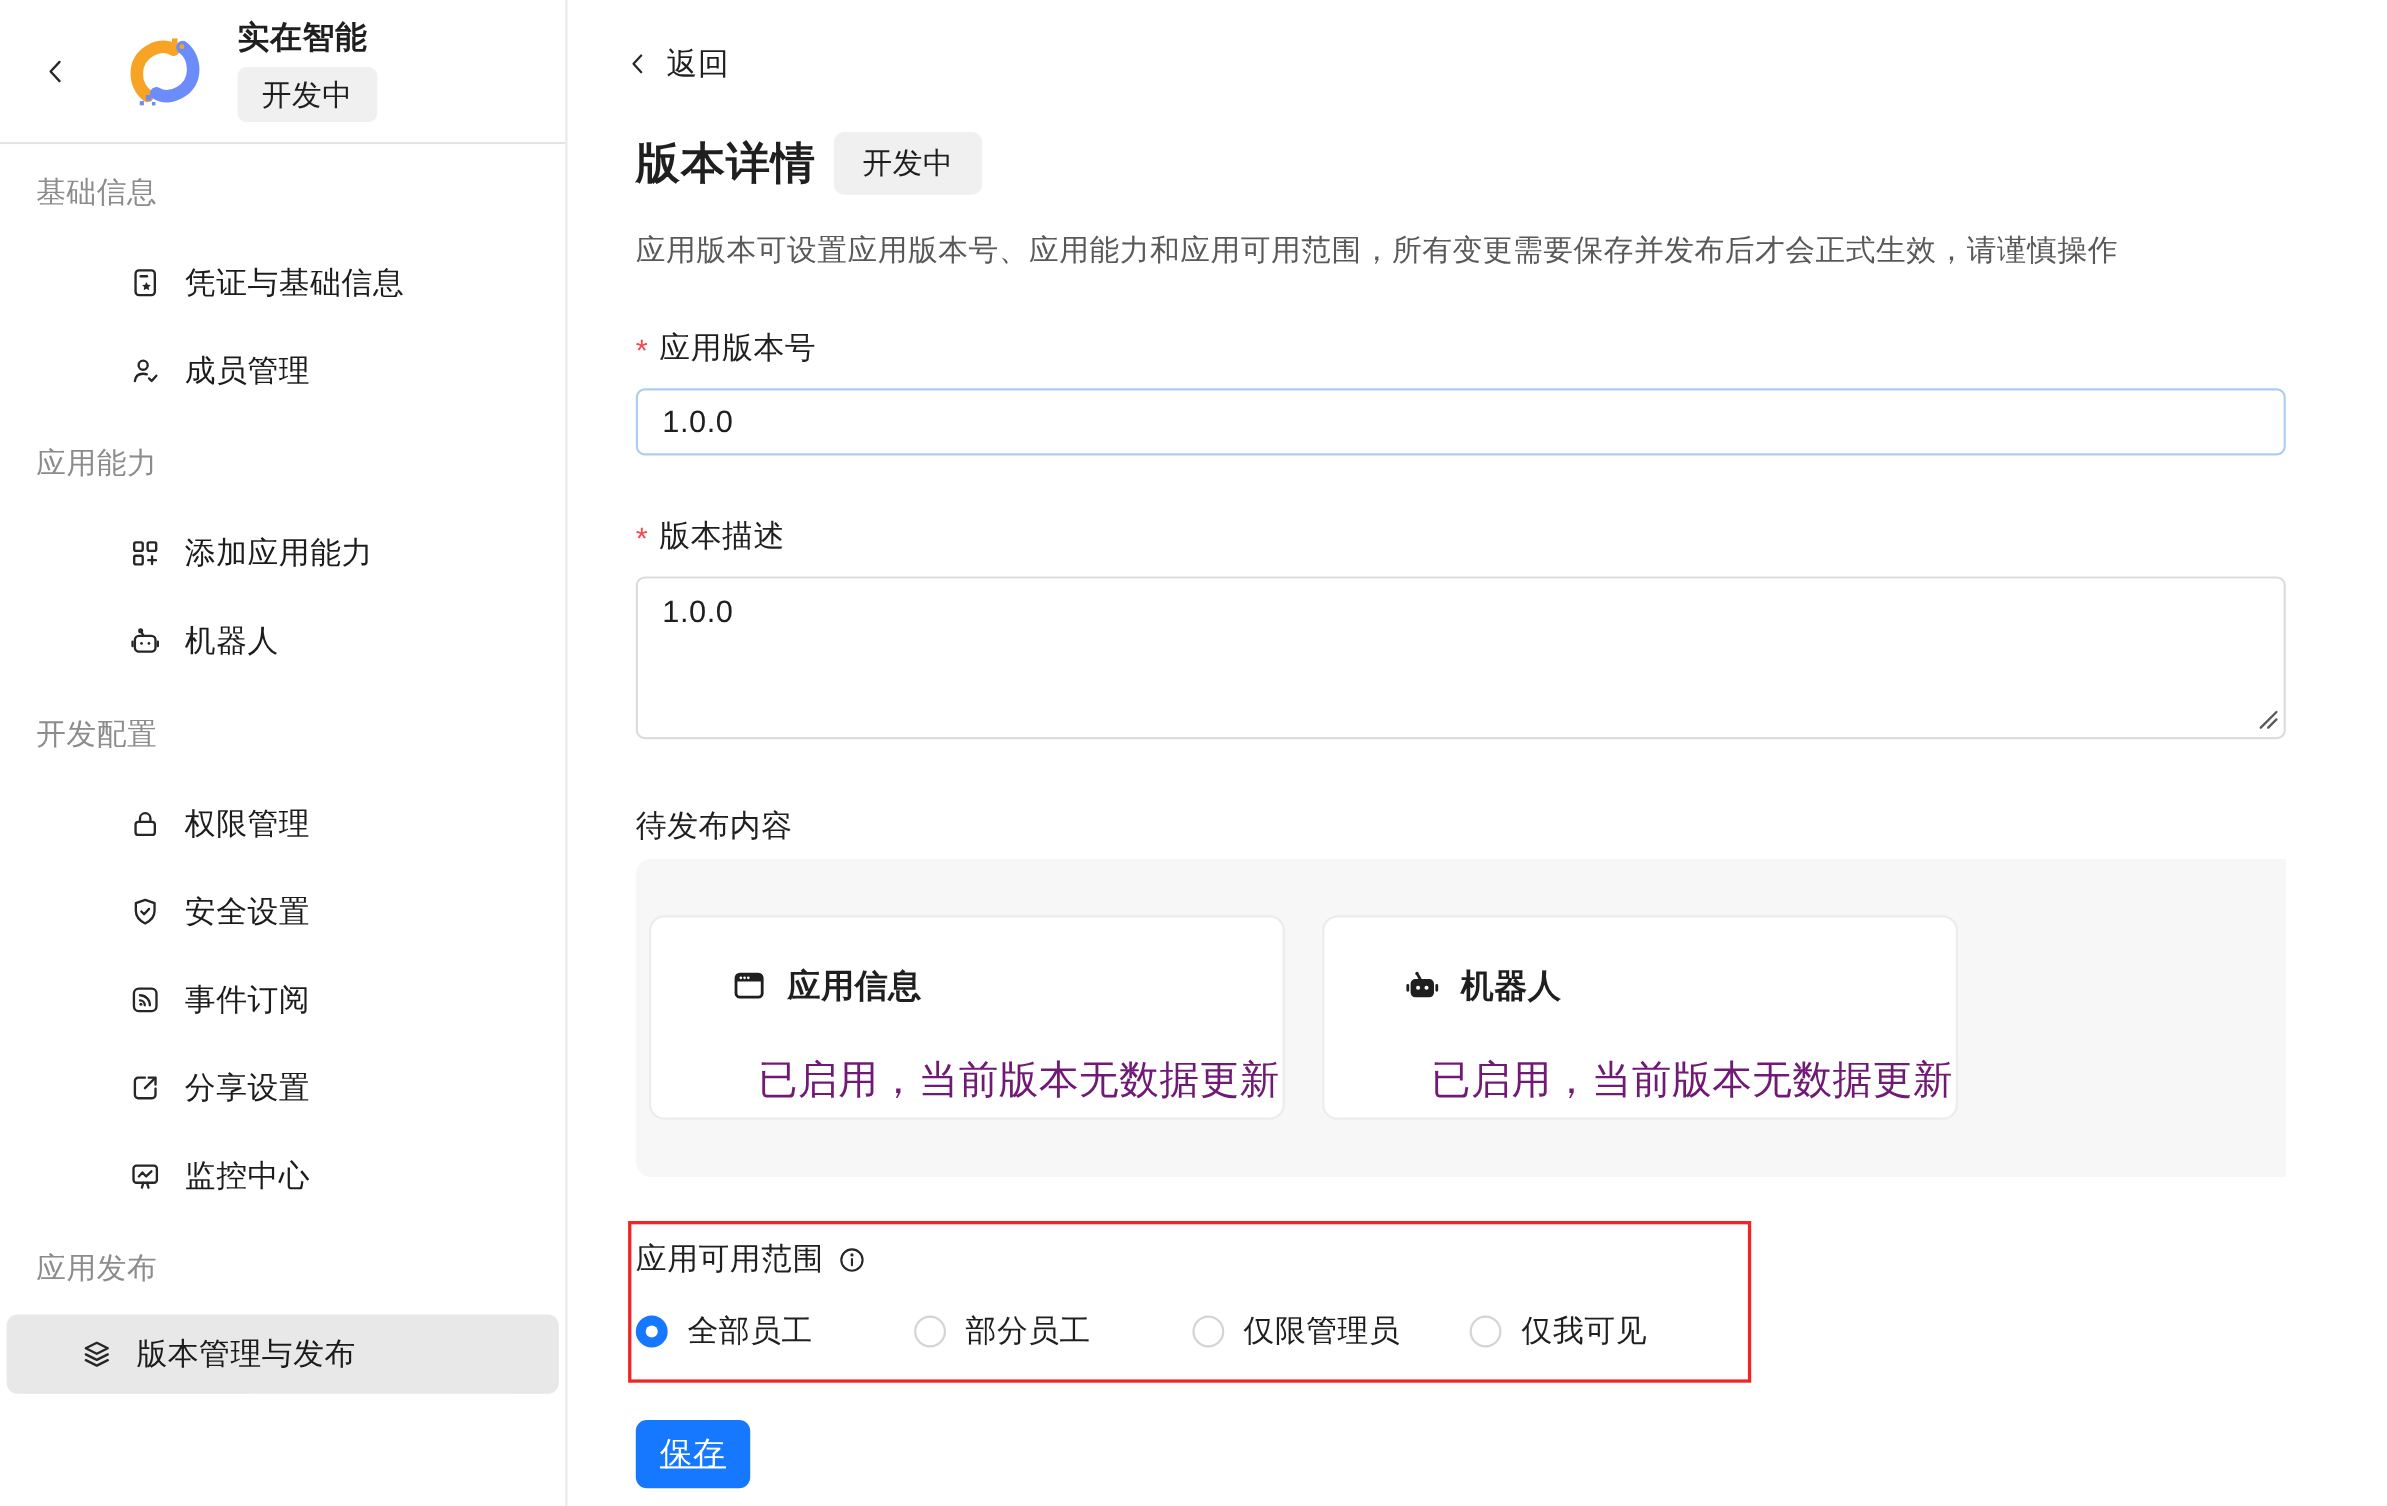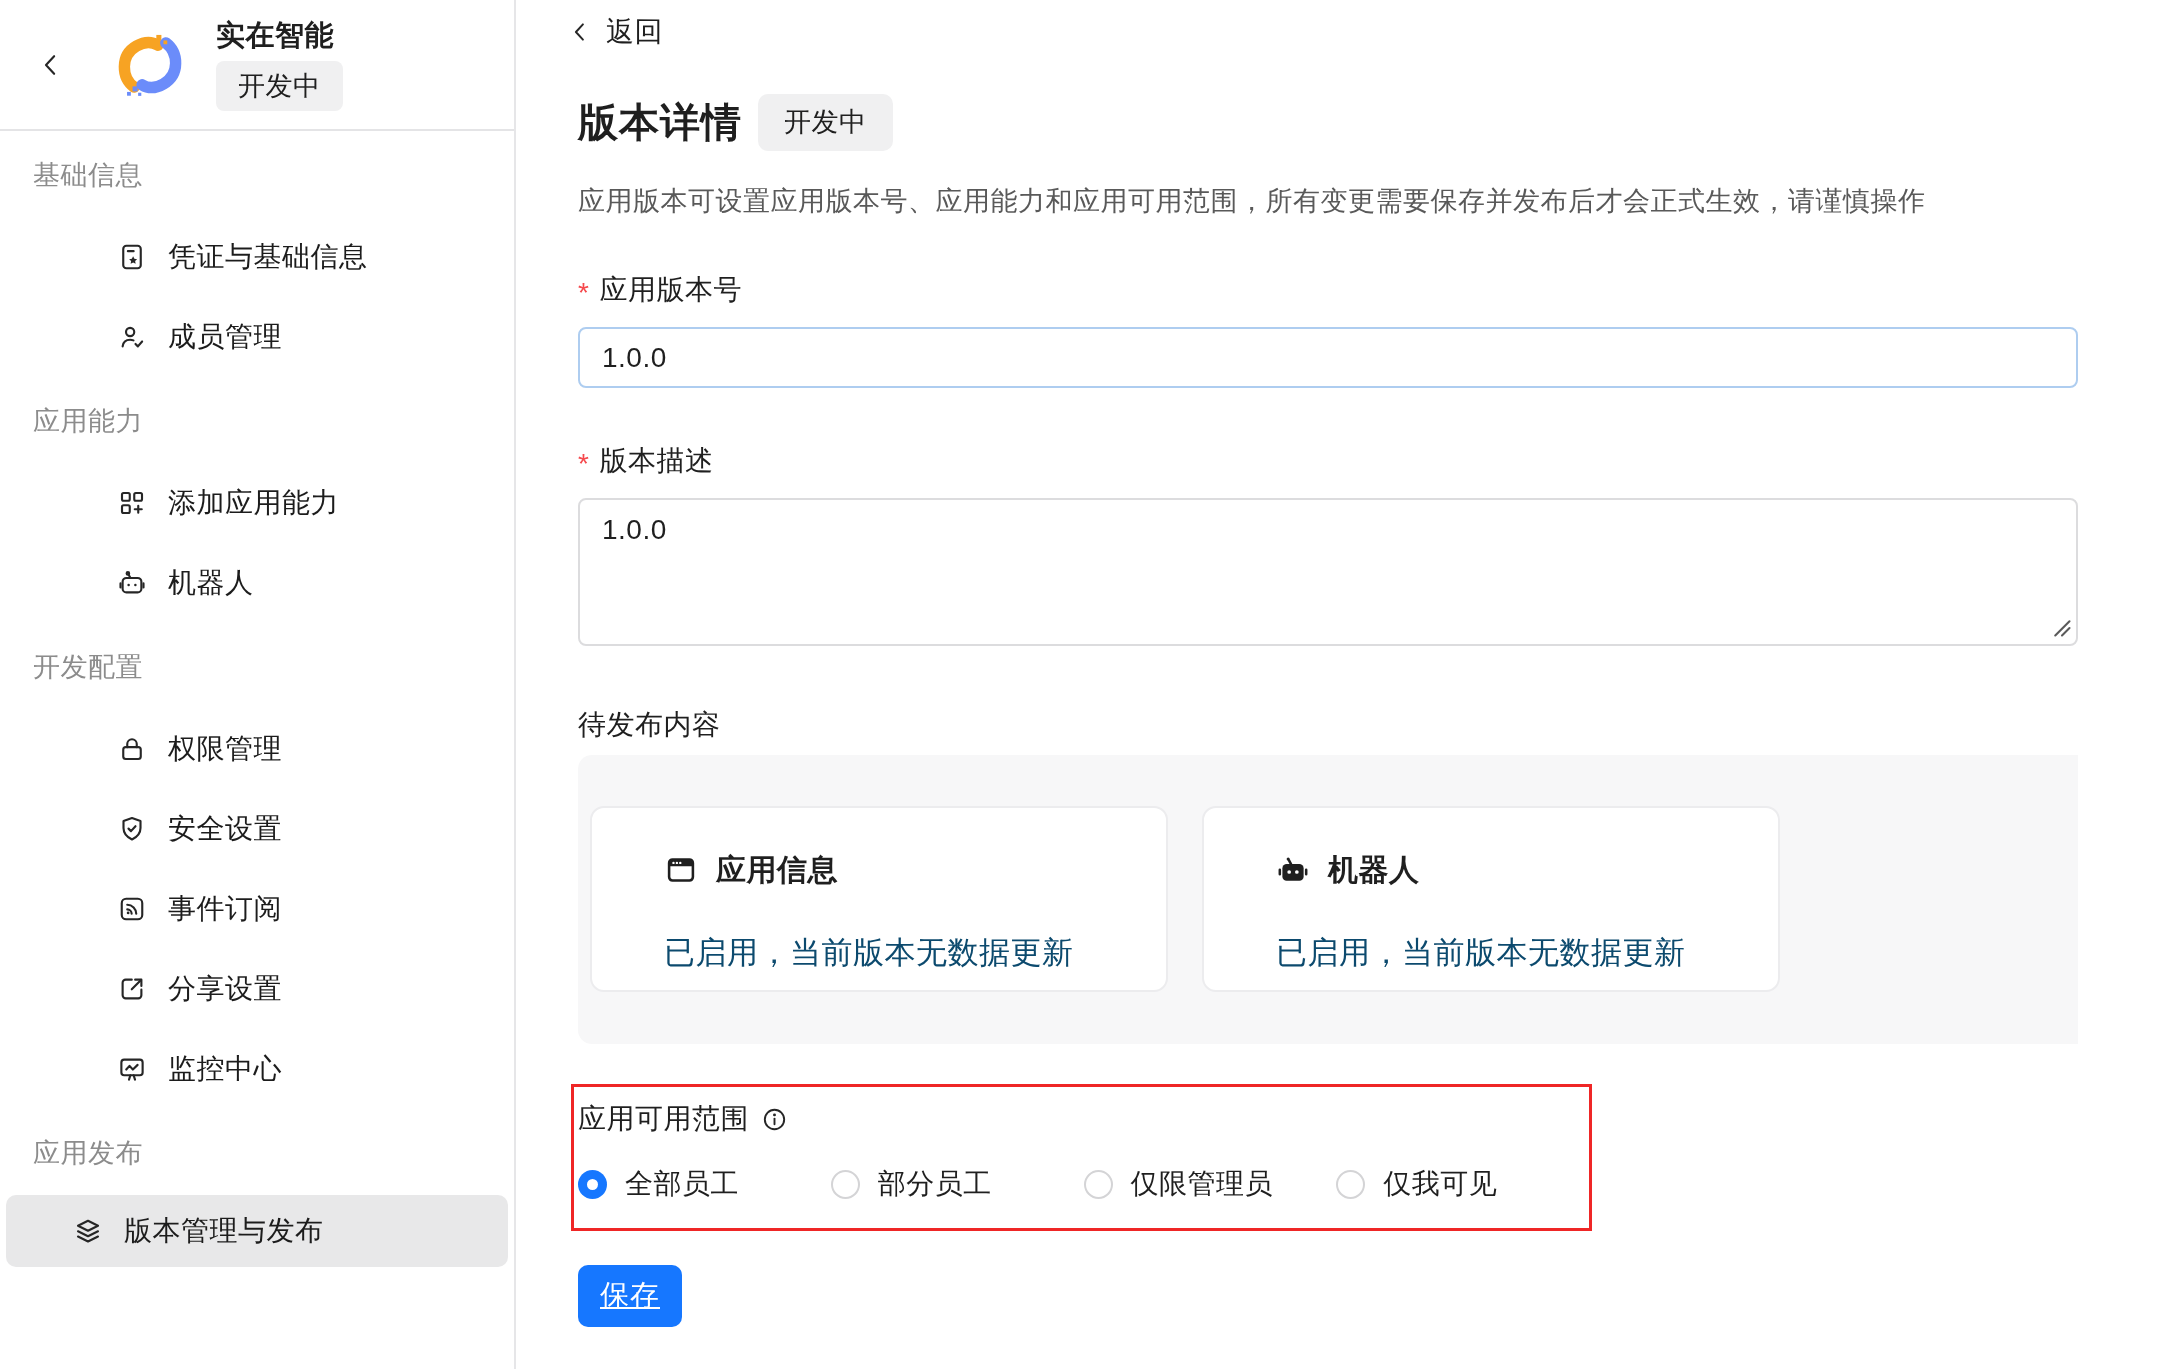--- a/index.html
+++ b/index.html
@@ -18,39 +18,39 @@
   .app-meta { margin-left:28px; }
   .app-name { font-size:29px; font-weight:600; line-height:34px; }
   .badge { display:inline-block; background:#f0f0f1; color:#1f1f1f; font-size:27px; line-height:50px; height:50px; padding:0 22px; border-radius:8px; margin-top:9px; }
   .nav { padding-top:0; }
   .nav-group-title { margin:26px 0 26px 33px; height:34px; font-size:27px; color:#8c8c8c; }
   .nav-item { height:80px; display:flex; align-items:center; gap:21px; padding-left:117px; cursor:pointer; font-size:28px; color:#1c1c1c; }
   .nav-item svg { flex:none; }
   .nav-item.selected { height:72px; margin:4px 6px; padding-left:67px; background:#e8e8e9; border-radius:10px; }
 
   
-  .main { flex:1; padding:15px 0 0 62px; background:#fff; position:relative; }
+  .main { flex:1; padding:41px 0 0 62px; background:#fff; position:relative; }
   .back-row { display:flex; align-items:center; gap:12px; height:34px; width:fit-content; cursor:pointer; margin-left:-12px; }
   .back-row span { font-size:28px; }
   .title-row { margin-top:44px; height:58px; display:flex; align-items:center; }
   .page-title { font-size:40px; font-weight:700; letter-spacing:1px; }
   .title-badge { margin-left:16px; background:#f0f0f1; font-size:27px; height:57px; line-height:57px; padding:0 26px; border-radius:10px; }
   .desc { margin-top:32px; height:34px; font-size:27px; color:#595959; }
   .field-label { margin-top:56px; height:34px; font-size:28px; display:flex; align-items:center; }
   .req { color:#f5494d; margin-right:10px; font-size:28px; transform:translateY(3px); }
   .text-input { margin-top:20px; width:1500px; height:61px; border:2px solid #aecdf0; border-radius:8px; font-size:28px; color:#1f1f1f; padding:0 22px; outline:none; font-family:inherit; letter-spacing:.5px; display:block; }
   .textarea-wrap { position:relative; width:1500px; margin-top:20px; }
   .textarea { width:1500px; height:148px; border:2px solid #dcdcde; border-radius:8px; font-size:28px; color:#1f1f1f; padding:14px 22px; resize:none; outline:none; font-family:inherit; letter-spacing:.5px; display:block; }
   .resize-handle { position:absolute; right:7px; bottom:9px; }
   .pending-title { margin-top:60px; height:34px; font-size:28px; }
   .panel { margin-top:15px; height:289px; background:#f7f7f8; border-radius:14px 0 0 14px; padding:51px 0 0 12px; display:flex; gap:34px; }
   .card { width:578px; height:186px; background:#fff; border:2px solid #ececee; border-radius:14px; padding:42px 30px 0 72px; }
   .card-head { display:flex; align-items:center; gap:18px; height:40px; }
   .card-title { font-size:30px; font-weight:700; }
-  .card-status { margin-top:42px; font-size:31px; color:#0c4a6e; white-space:nowrap; }
+  .card-status { margin-top:42px; font-size:36px; color:#701a75; white-space:nowrap;margin-left:25px; }
   .scope-box { margin-top:40px; margin-left:-7px; width:1021px; border:3px solid #ef2626; padding:15px 0 27px 4px; }
   .scope-label-row { display:flex; align-items:center; gap:12px; height:34px; font-size:28px; }
   .radio-row { margin-top:31px; display:flex; height:34px; align-items:center; }
   .radio-option { width:270px; display:flex; align-items:center; gap:18px; cursor:pointer; font-size:28px; }
   .radio { width:29px; height:29px; border-radius:50%; border:2px solid #d4d4d6; background:#fff; position:relative; flex:none; }
   .radio.checked { border:none; background:#1677ff; }
   .radio.checked::after { content:""; position:absolute; left:9px; top:9px; width:11px; height:11px; border-radius:50%; background:#fff; }
   .save-btn { margin-top:34px; width:104px; height:62px; background:#1677ff; color:#fff; border:none; border-radius:10px; font-size:29px; font-family:inherit; cursor:pointer; letter-spacing:1px;text-decoration:underline; }
   svg.ic { stroke:#262626; fill:none; stroke-width:1.7; stroke-linecap:round; stroke-linejoin:round; }
 </style>

